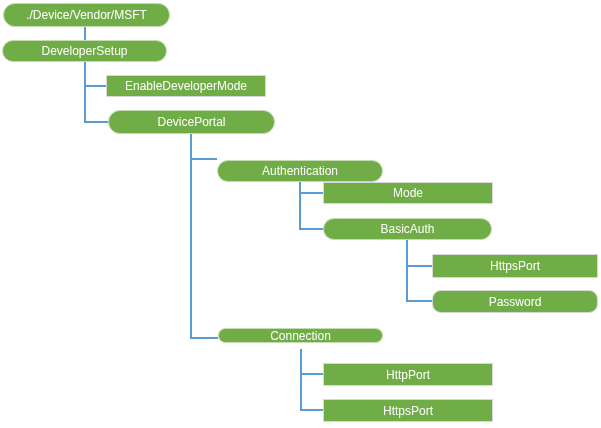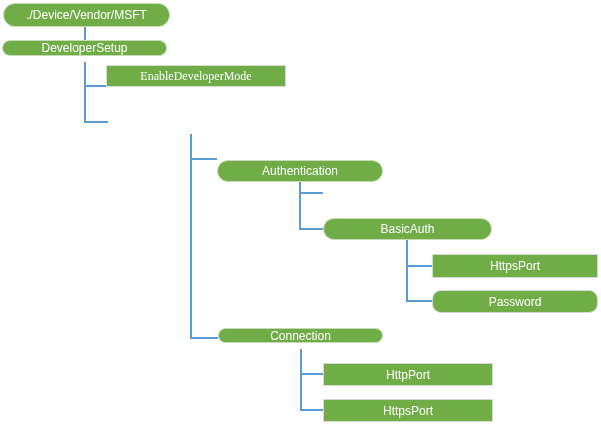--- a/index.html
+++ b/index.html
@@ -65,23 +65,25 @@
 
   <div class="line v" style="left:406px; top:240px; height:62px;"></div>
   <div class="line h" style="left:406px; top:265px; width:26px;"></div>
   <div class="line h" style="left:406px; top:300px; width:26px;"></div>
 
   <div class="line v" style="left:300px; top:349px; height:62px;"></div>
   <div class="line h" style="left:300px; top:373px; width:23px;"></div>
   <div class="line h" style="left:300px; top:409px; width:23px;"></div>
 
   <div class="node pill" style="left:3px;   top:3px;   width:167px; height:24px;">./Device/Vendor/MSFT</div>
-  <div class="node pill" style="left:2px;   top:40px;  width:165px; height:16px;">DeveloperSetup</div>
-  <div class="node rect" style="left:106px; top:65px;  width:180px; height:22px;font-family:Liberation Serif, serif;">EnableDeveloperMode</div>
+  <div class="node pill" style="left:2px;   top:40px;  width:165px; height:22px;">DeveloperSetup</div>
+  <div class="node rect" style="left:106px; top:75px;  width:160px; height:22px;">EnableDeveloperMode</div>
+  <div class="node pill" style="left:108px; top:110px; width:167px; height:24px;">DevicePortal</div>
   <div class="node pill" style="left:217px; top:160px; width:166px; height:22px;">Authentication</div>
+  <div class="node rect" style="left:323px; top:182px; width:170px; height:22px;">Mode</div>
   <div class="node pill" style="left:323px; top:218px; width:169px; height:22px;">BasicAuth</div>
   <div class="node rect" style="left:432px; top:254px; width:166px; height:24px;">HttpsPort</div>
   <div class="node rect" style="left:432px; top:290px; width:166px; height:23px;border-radius:9px;">Password</div>
   <div class="node pill" style="left:218px; top:328px; width:165px; height:15px;">Connection</div>
   <div class="node rect" style="left:323px; top:363px; width:170px; height:23px;">HttpPort</div>
   <div class="node rect" style="left:323px; top:399px; width:170px; height:23px;">HttpsPort</div>
 
 </div>
 
 </body></html>

